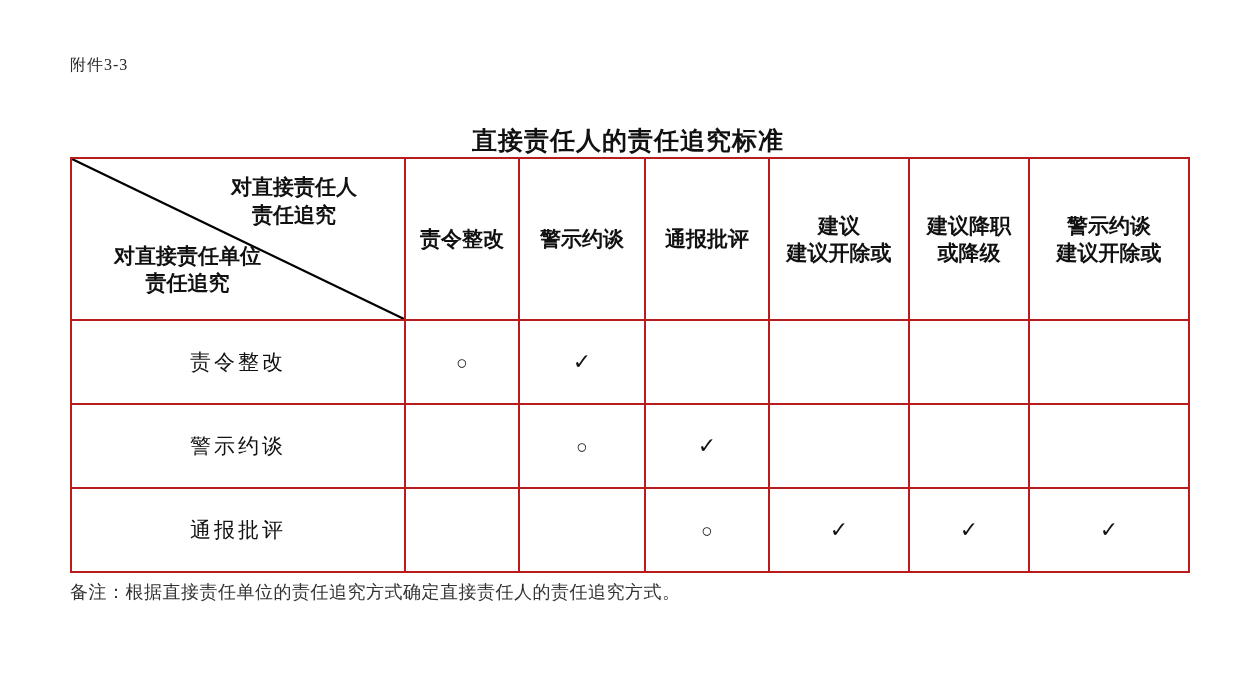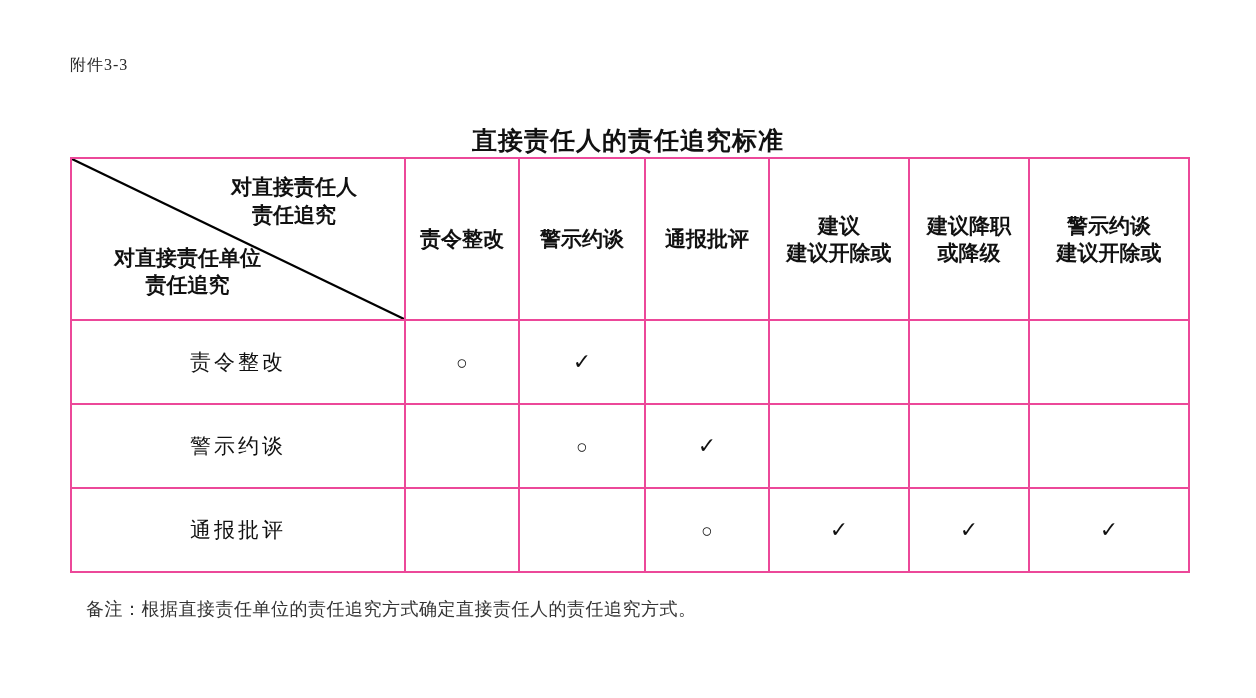--- a/index.html
+++ b/index.html
@@ -41,21 +41,21 @@
     left: 70px;
     top: 157px;
     width: 1118px;
   }
   table.matrix {
     border-collapse: collapse;
     width: 1118px;
     table-layout: fixed;
   }
   table.matrix td {
-    border: 2px solid #ec4899;
+    border: 2px solid #b91c1c;
     text-align: center;
     vertical-align: middle;
     font-size: 21px;
     color: #111111;
     padding: 0;
   }
   td.corner {
     width: 334px;
     height: 160px;
     position: relative;
@@ -88,21 +88,21 @@
   .corner-row {
     position: absolute;
     left: 8px;
     bottom: 20px;
     width: 215px;
     text-align: center;
     font-size: 21px;
     font-weight: bold;
     line-height: 1.32;
     color: #111;
-    font-family: Liberation Sans, sans-serif;
+    font-family: Liberation Mono, monospace;
   }
   td.head {
     font-weight: bold;
     font-size: 21px;
     line-height: 1.3;
     font-family: "Liberation Sans", "DejaVu Sans", sans-serif;
     padding: 4px 2px;
   }
   .c1 { width: 114px; }
   .c2 { width: 126px; }
@@ -123,27 +123,26 @@
   .mark-circle {
     font-size: 19px;
     line-height: 1;
   }
   .mark-check {
     font-size: 22px;
     line-height: 1;
   }
   .note {
     position: absolute;
-    left: 86px;
+    left: 70px;
     top: 580px;
     font-size: 18px;
     color: #333333;
     letter-spacing: 0.5px;
     font-family: "Liberation Sans", "DejaVu Sans", sans-serif;
-    margin-top: 17px;
   }
 </style>
 </head>
 <body>
 
 <div class="attachment-label">附件3-3</div>
 
 <div class="doc-title">直接责任人的责任追究标准</div>
 
 <div class="table-wrap">

